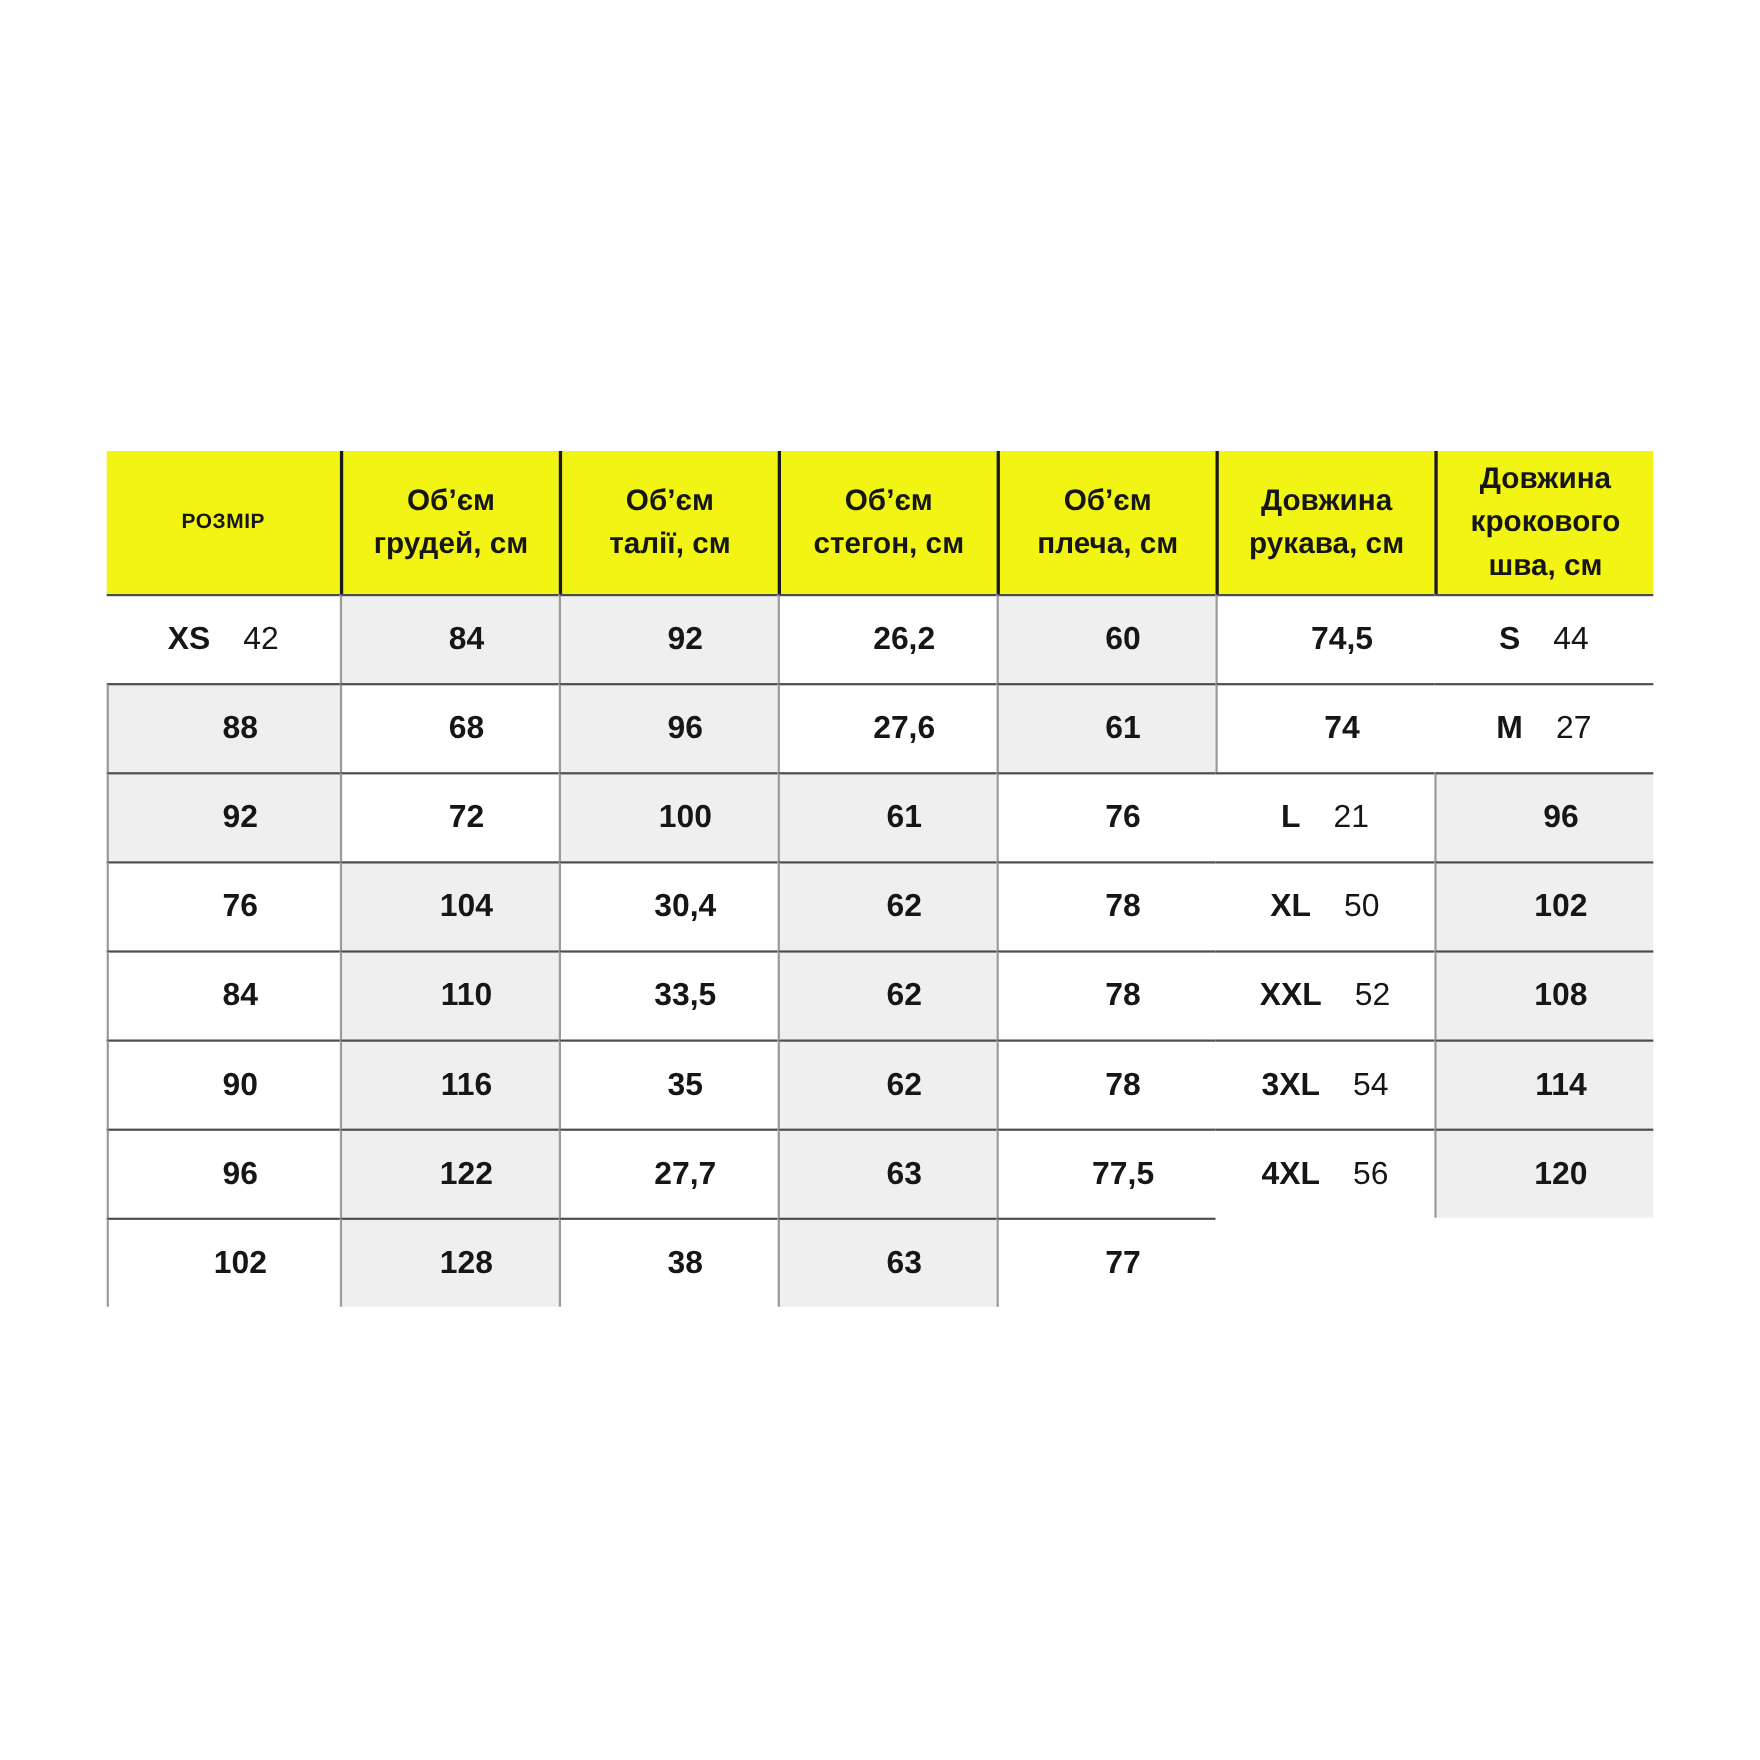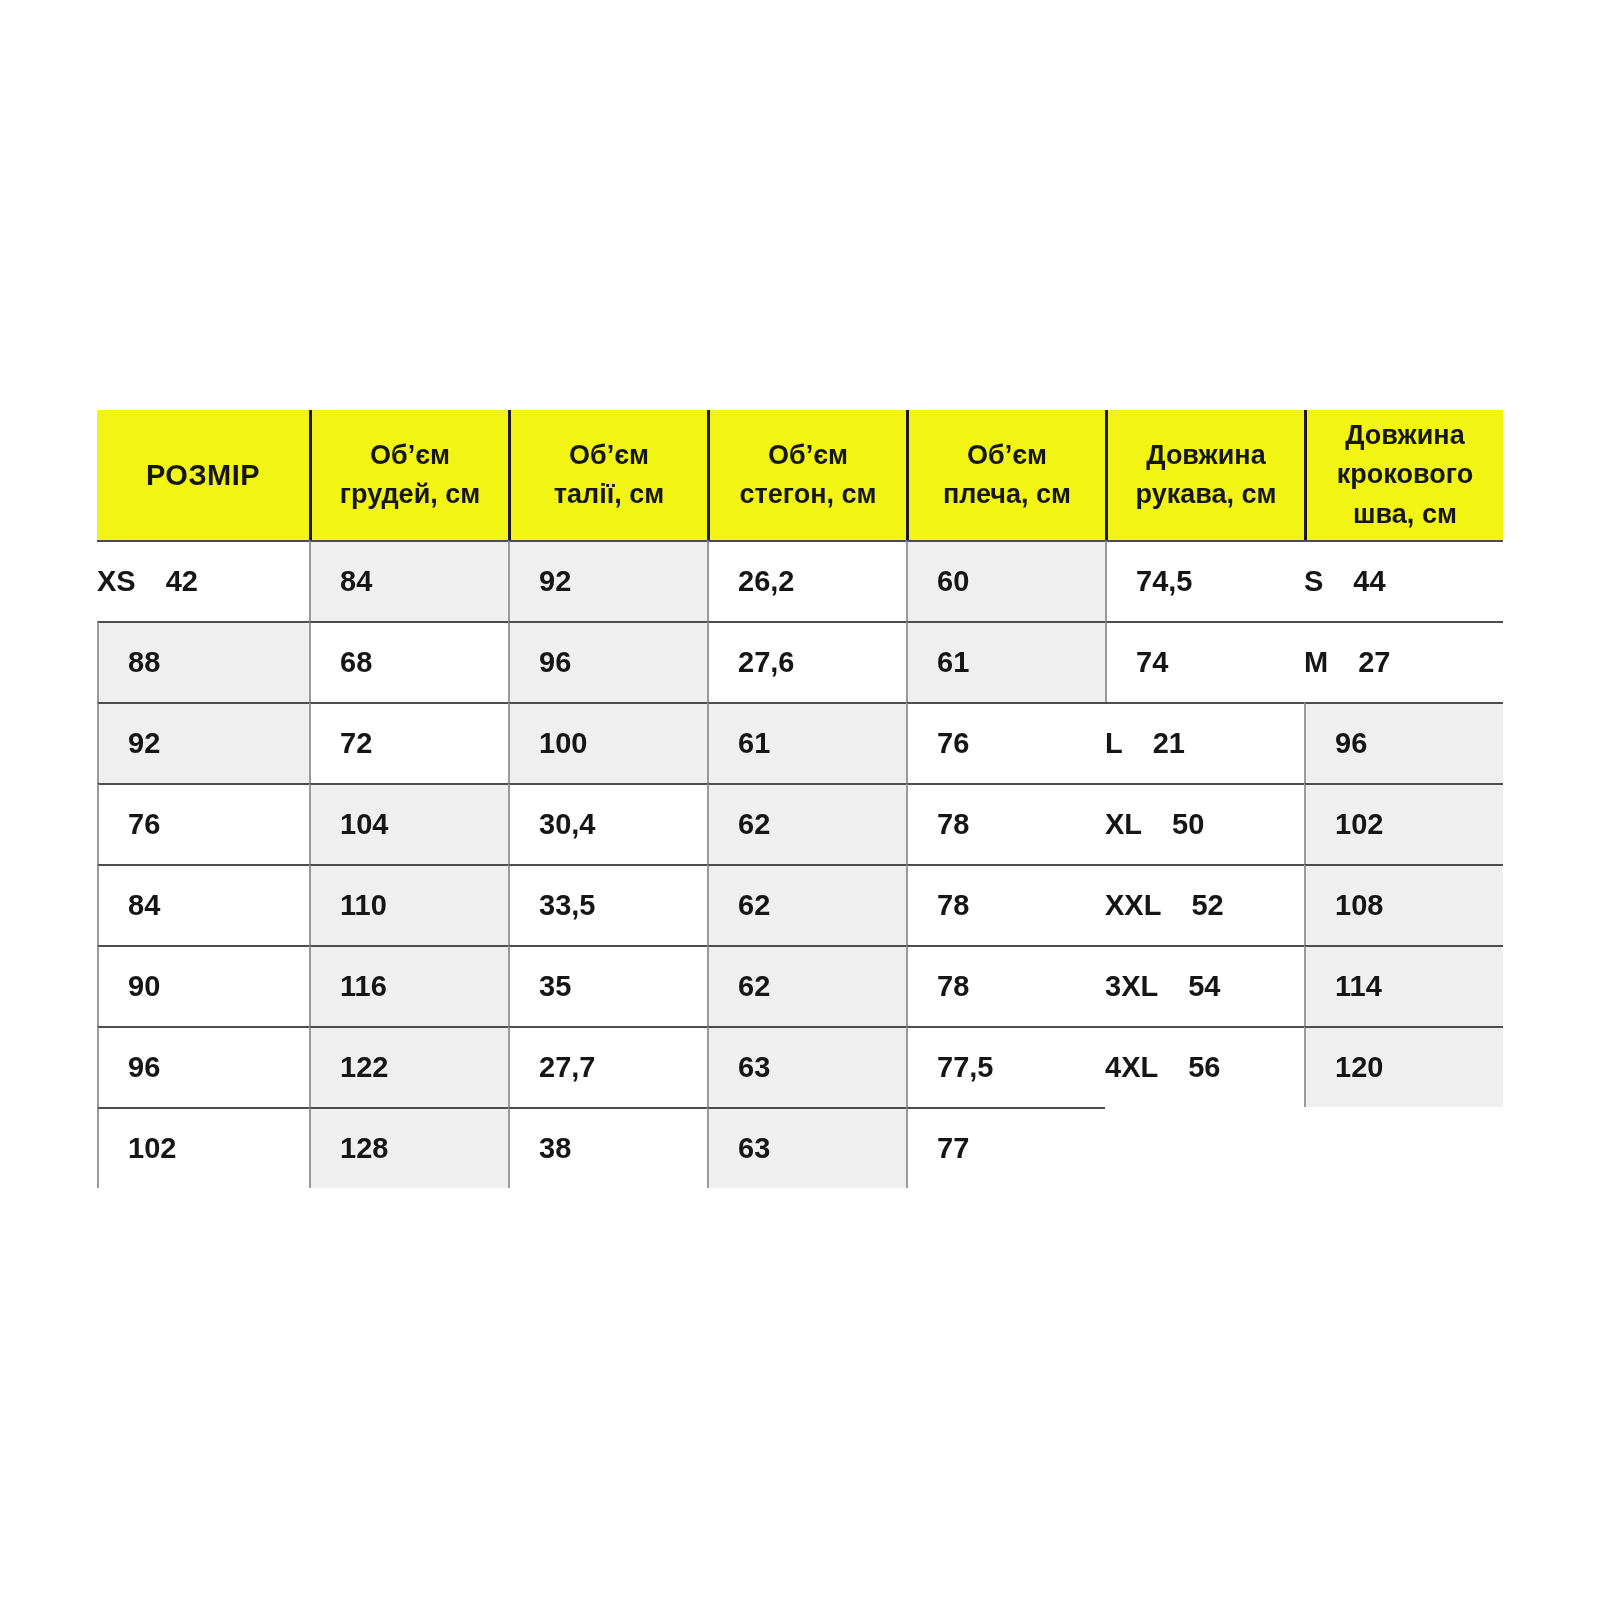--- a/index.html
+++ b/index.html
@@ -33,36 +33,36 @@
     font-weight: 700;
     font-size: 27px;
     line-height: 1.45;
     display: flex;
     align-items: center;
     justify-content: center;
     text-align: center;
     white-space: pre-line;
     box-sizing: border-box;
   }
-  .h.first { font-size: 29px; letter-spacing: 0.5px; }
+  .h.first { font-size: 19px; letter-spacing: 0.5px; }
   .vlh { border-left: 3px solid #1a1a1a; }
   
   .c {
     display: flex;
     align-items: center;
-    justify-content: flex-start;
+    justify-content: center;
     font-weight: 700;
     font-size: 29px;
     box-sizing: border-box;
     border-top: 2px solid #4d4d4d;
   }
   .vl { border-left: 2px solid #9a9a9a; padding-left: 29px; }
   .shade { background: #efefef; }
   .sizecell { gap: 30px; }
-  .sizecell .num { font-weight: 700; }
+  .sizecell .num { font-weight: 400; }
 </style>
 </head>
 <body>
 
 <div class="stage">
   <div class="tbl">
 
     <div class="h first">РОЗМІР</div>
     <div class="h vlh">Об’єм
 грудей, см</div>

